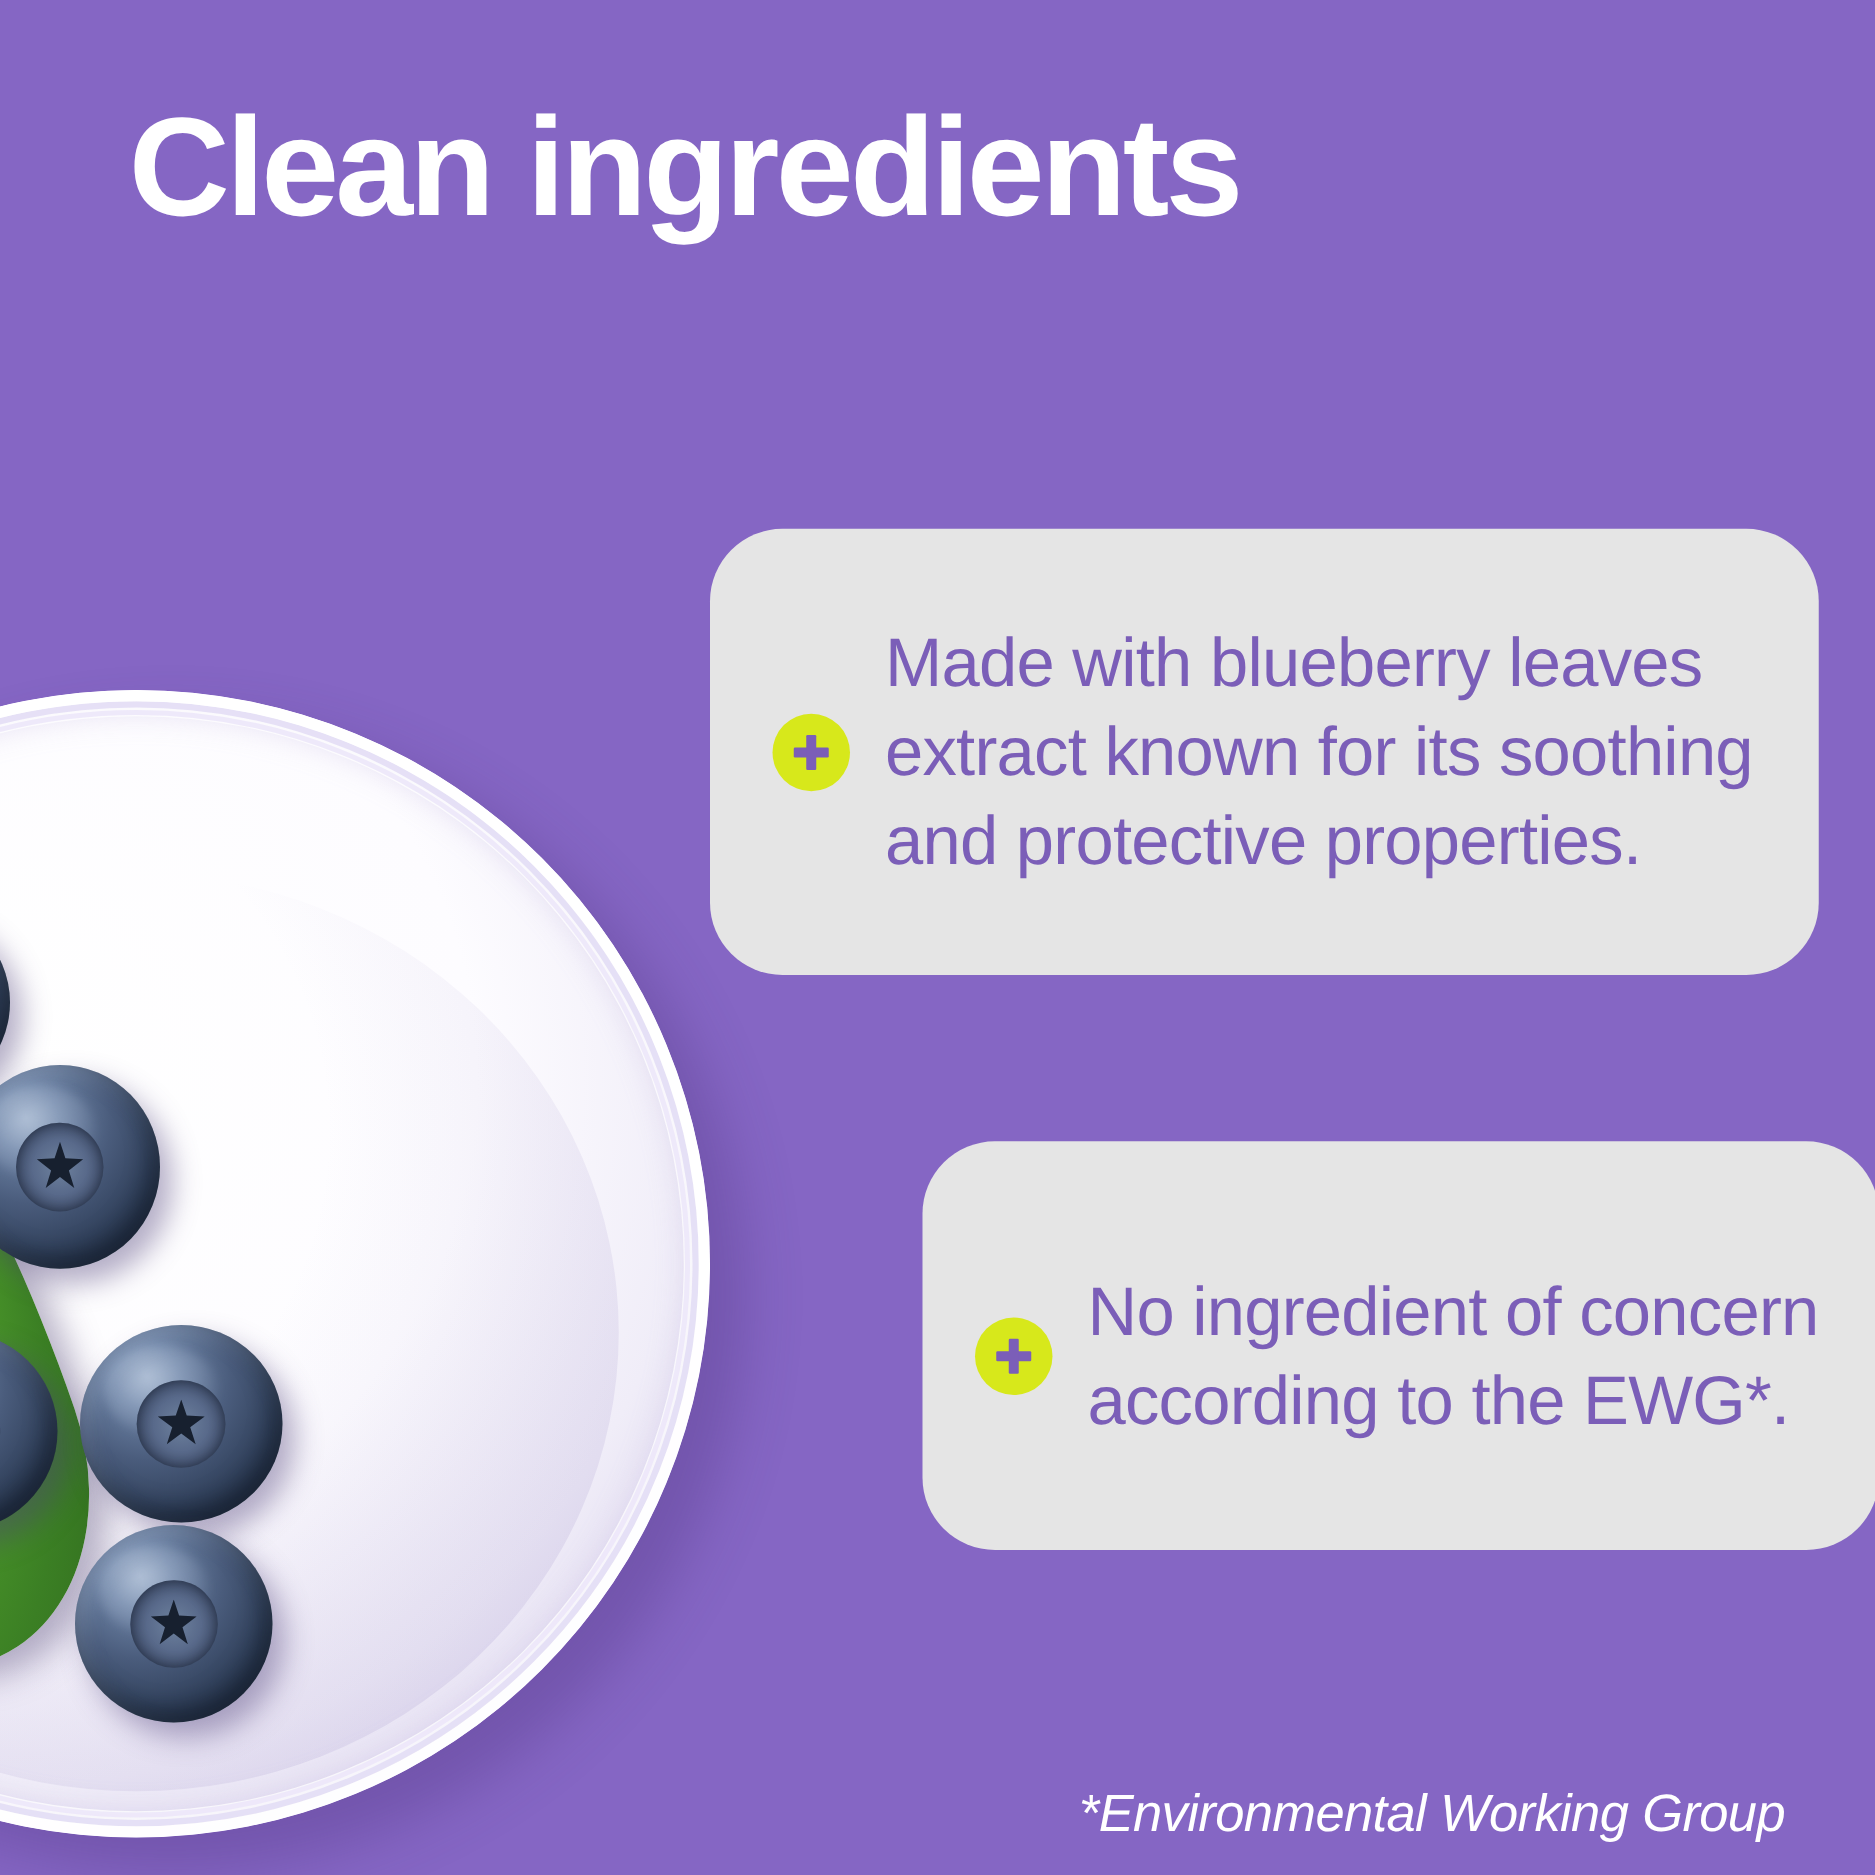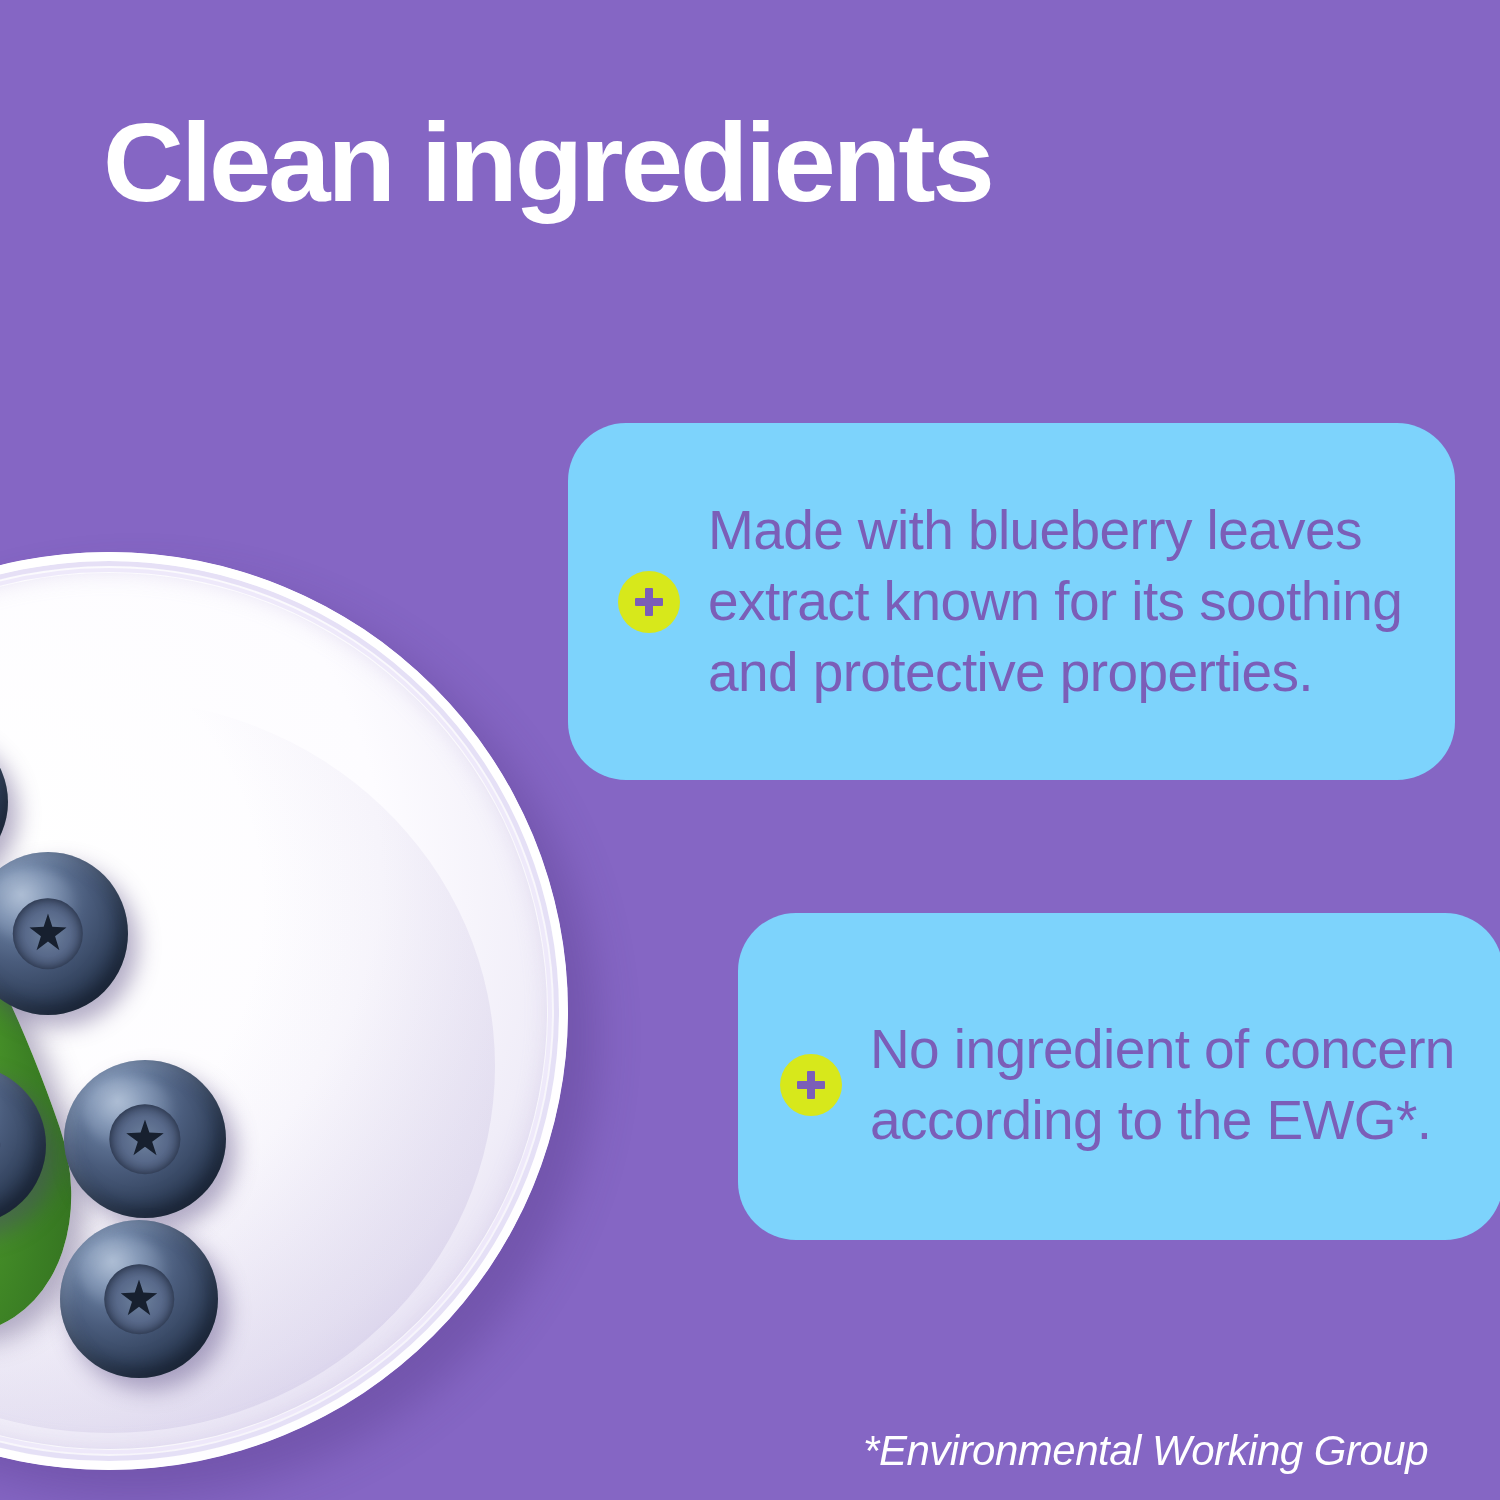--- a/index.html
+++ b/index.html
@@ -14,21 +14,20 @@
   .stage{position:relative;width:1500px;height:1500px;overflow:hidden;background:#8566C4;}
 
   
   .title{
     position:absolute;left:103px;top:78px;
     font-size:112px;line-height:1.0;
     font-weight:bold;
     letter-spacing:-3px;
     color:#FFFFFF;
     white-space:nowrap;
-    margin-top:29px;
   }
 
   
   .photo{
     position:absolute;left:-350px;top:552px;
     width:918px;height:918px;
     border-radius:50%;
     overflow:hidden;
     background:
       radial-gradient(circle at 38% 34%, #FFFFFF 0%, #FDFCFF 46%, #F0EDF8 68%, #DDD6EE 84%, #C9BEE4 93%, #B3A4D8 100%);
@@ -91,21 +90,21 @@
   .leaf{
     position:absolute;
     background:
       radial-gradient(ellipse at 32% 22%, #8FCB4A 0%, #6FB637 24%, #4E9C2B 52%, #3B7F24 76%, #2E671D 100%);
     box-shadow:12px 14px 26px rgba(60,48,100,0.36);
   }
 
   
   .card{
     position:absolute;
-    background:#7dd3fc;
+    background:#e5e5e5;
     border-radius:58px;
     display:flex;
     align-items:center;
     box-sizing:border-box;
   }
   #card-1{left:568px;top:423px;width:887px;height:357px;padding:0 44px 0 50px;}
   #card-2{left:690px;top:913px;width:765px;height:327px;padding:17px 40px 0 42px;margin-left:48px;}
 
   .plus-badge{
     flex:0 0 auto;

